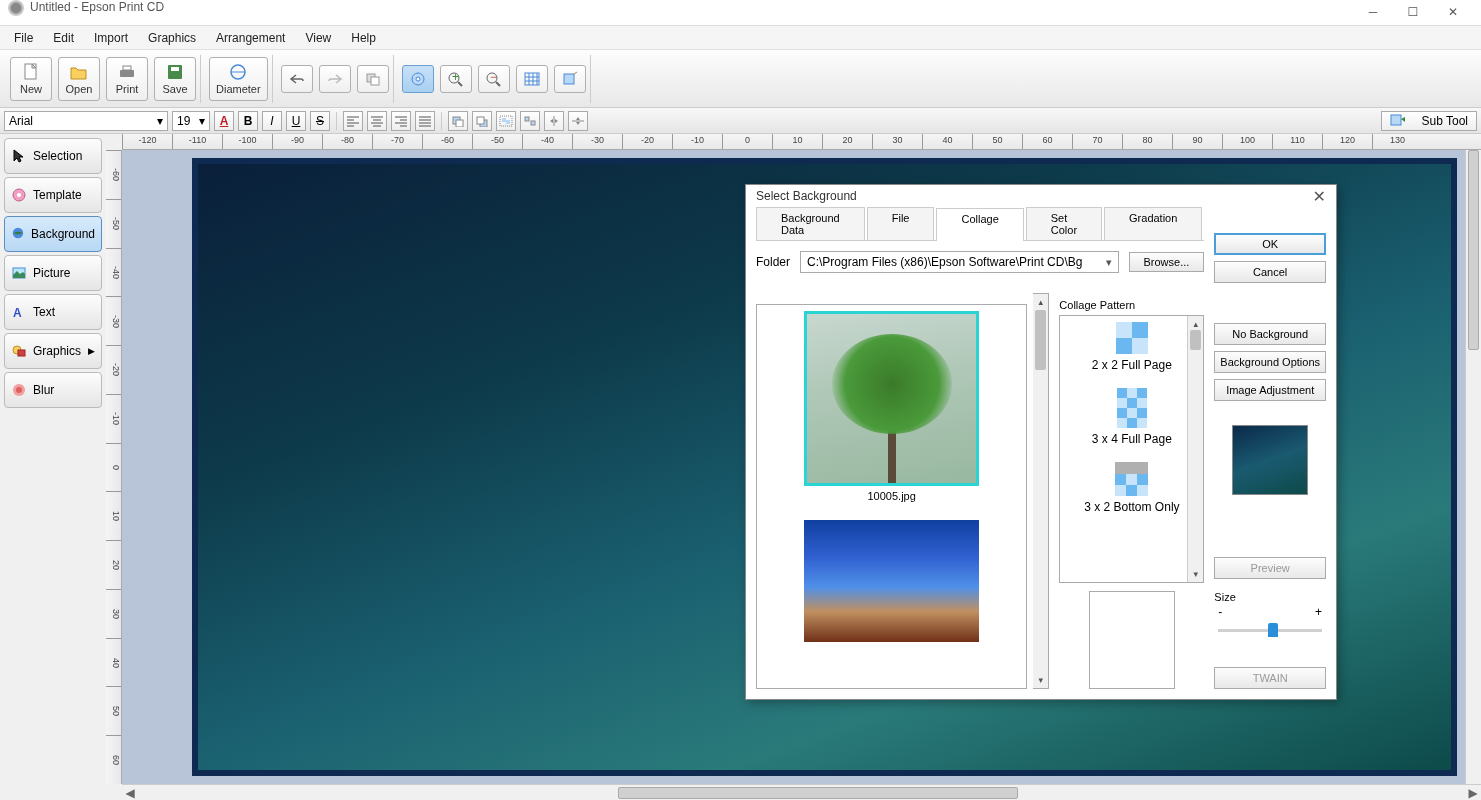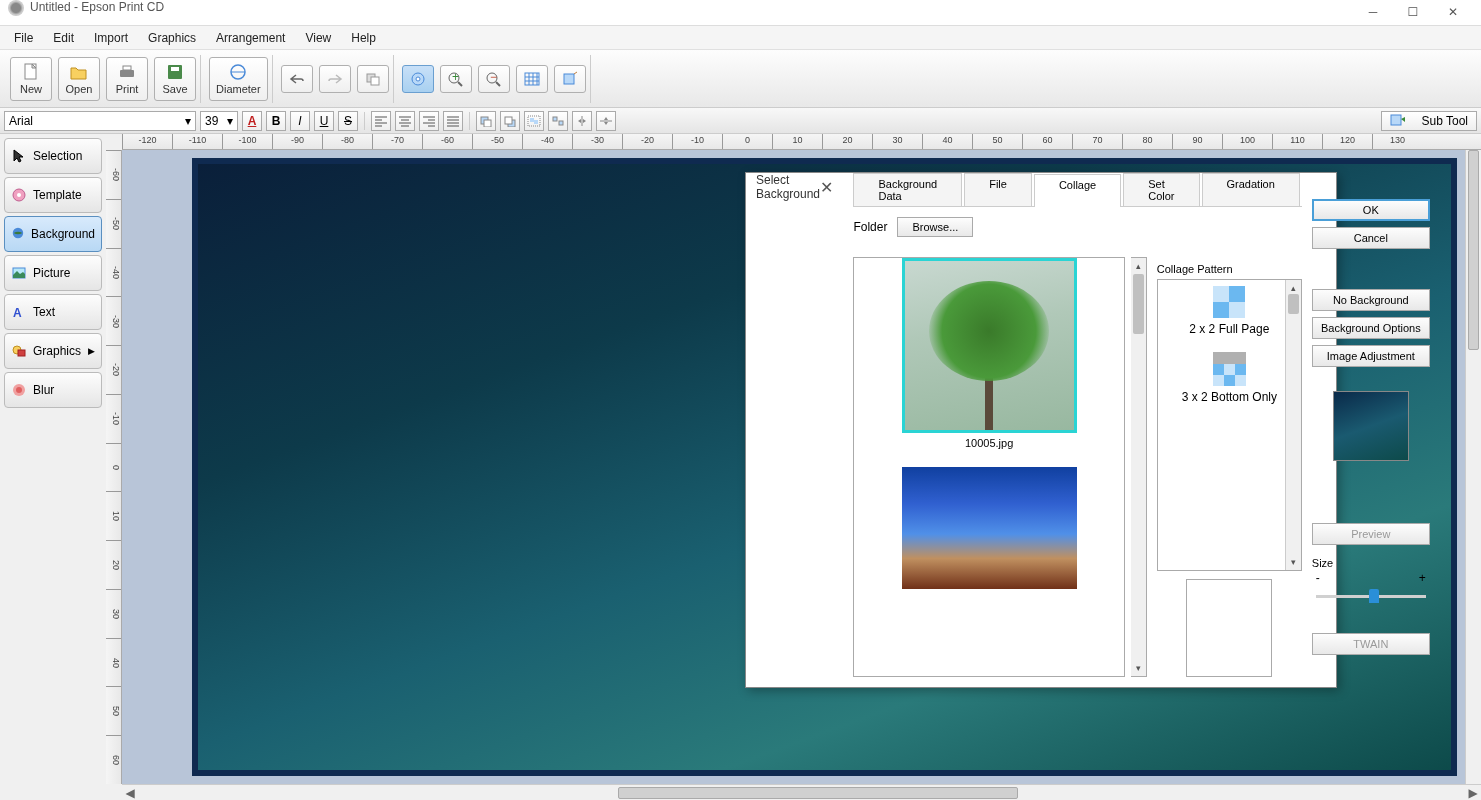--- a/index.html
+++ b/index.html
@@ -17,21 +17,21 @@
 .toolbar-main { height: 58px; background: linear-gradient(to bottom, #fdfdfd, #e8e8e8); border-bottom: 1px solid #ccc; display: flex; align-items: center; padding: 0 6px; gap: 4px; }
 .tb-group { display: flex; gap: 6px; align-items: center; padding: 0 4px; border-right: 1px solid #ccc; height: 48px; }
 .tb-btn-lg { display: flex; flex-direction: column; align-items: center; justify-content: center; padding: 2px 6px; border: 1px solid #b0b0b0; border-radius: 3px; background: linear-gradient(to bottom, #fff, #efefef); min-width: 42px; height: 44px; cursor: default; }
 .tb-btn-lg .ico { width: 20px; height: 18px; margin-bottom: 2px; }
 .tb-btn-lg .lbl { font-size: 11px; color: #333; }
 .tb-btn-sm { width: 32px; height: 28px; border: 1px solid #b0b0b0; border-radius: 3px; background: linear-gradient(to bottom, #fff, #efefef); display: flex; align-items: center; justify-content: center; cursor: default; }
 .tb-btn-sm.active { background: linear-gradient(to bottom, #c8e0f8, #a8d0f0); border-color: #6a9fd0; }
 
 .toolbar-text { height: 26px; background: linear-gradient(to bottom, #f8f8f8, #e5e5e5); border-bottom: 1px solid #ccc; display: flex; align-items: center; padding: 0 4px; gap: 4px; }
 .combo { border: 1px solid #aaa; background: #fff; height: 20px; padding: 0 4px; display: flex; align-items: center; }
-.combo-font { width: 192px; gap: 24px; }
+.combo-font { width: 164px; gap: 24px; }
 .combo-size { width: 38px; }
 .tt-btn { width: 20px; height: 20px; border: 1px solid #aaa; background: linear-gradient(to bottom, #fff, #eee); display: flex; align-items: center; justify-content: center; font-size: 12px; }
 .tt-sep { width: 1px; height: 18px; background: #ccc; margin: 0 2px; }
 .subtool-btn { margin-left: auto; display: flex; align-items: center; gap: 16px; padding: 2px 8px; border: 1px solid #aaa; background: linear-gradient(to bottom, #fff, #eee); }
 
 .work-area { display: flex; height: 666px; }
 .left-tools { width: 106px; background: #f0f0f0; padding: 4px; display: flex; flex-direction: column; gap: 3px; }
 .tool-btn { height: 36px; border: 1px solid #bbb; border-radius: 4px; background: linear-gradient(to bottom, #fdfdfd, #e5e5e5); display: flex; align-items: center; padding: 0 6px; gap: 6px; cursor: default; }
 .tool-btn.active { background: linear-gradient(to bottom, #d8eafc, #b8d8f4); border-color: #5a8fc0; }
 .tool-btn .ico { width: 16px; height: 16px; }
@@ -47,34 +47,34 @@
 .canvas-bg { position: absolute; left: 70px; top: 8px; right: 8px; bottom: 8px; background: linear-gradient(160deg, #0a1f3a 0%, #0d3a4a 30%, #1a6070 55%, #2a7a7a 75%, #0d4a4a 100%); border: 6px solid #0f2a50; }
 .vscroll { width: 16px; background: #f0f0f0; border-left: 1px solid #ccc; position: relative; }
 .vscroll-thumb { position: absolute; top: 0; left: 2px; right: 2px; height: 200px; background: #d0d0d0; border: 1px solid #aaa; border-radius: 2px; }
 
 .hscroll-row { height: 16px; display: flex; background: #f0f0f0; border-top: 1px solid #ccc; margin-left: 16px; }
 .hscroll { flex: 1; position: relative; }
 .hscroll-thumb { position: absolute; left: 480px; top: 2px; width: 400px; height: 12px; background: #d0d0d0; border: 1px solid #aaa; border-radius: 2px; }
 .hscroll-arrow { width: 16px; display: flex; align-items: center; justify-content: center; color: #666; }
 
 
-.dialog { position: absolute; left: 745px; top: 172px; width: 592px; height: 516px; background: #fff; border: 1px solid #888; box-shadow: 3px 3px 10px rgba(0,0,0,0.3); display: flex; flex-direction: row; }
+.dialog { position: absolute; left: 745px; top: 184px; width: 592px; height: 516px; background: #fff; border: 1px solid #888; box-shadow: 3px 3px 10px rgba(0,0,0,0.3); display: flex; flex-direction: column; }
 .dlg-title { height: 28px; display: flex; align-items: center; padding: 0 10px; font-size: 12px; color: #333; }
 .dlg-close { margin-left: auto; font-size: 16px; color: #555; cursor: default; }
 .dlg-body { flex: 1; display: flex; padding: 0 10px 10px 10px; gap: 10px; }
 .dlg-left { flex: 1; display: flex; flex-direction: column; }
 .tabs { display: flex; border-bottom: 1px solid #ccc; }
 .tab { padding: 4px 24px; border: 1px solid #ccc; border-bottom: none; background: #f4f4f4; margin-right: 2px; font-size: 11px; cursor: default; }
 .tab.active { background: #fff; position: relative; top: 1px; }
 .folder-row { display: flex; align-items: center; gap: 10px; padding: 10px 0; }
 .folder-combo { flex: 1; border: 1px solid #aaa; height: 22px; display: flex; align-items: center; padding: 0 6px; font-size: 11px; position: relative; }
 .folder-combo::after { content: '▾'; position: absolute; right: 6px; color: #555; }
 .browse-btn { padding: 3px 14px; border: 1px solid #aaa; background: linear-gradient(to bottom, #fdfdfd, #e8e8e8); font-size: 11px; cursor: default; }
 .thumbs-area { flex: 1; display: flex; gap: 6px; }
-.thumb-list { flex: 1; border: 1px solid #aaa; overflow: hidden; position: relative; }
+.thumb-list { flex: 1; border: 1px solid #aaa; padding: 6px; overflow: hidden; position: relative; margin-top: 11px; }
 .thumb-item { width: 175px; margin: 0 auto 18px; text-align: center; }
 .thumb-img { width: 175px; height: 175px; border: 3px solid #2ad4d4; background: linear-gradient(170deg, #c8d8d0 0%, #b0c8b8 40%, #98b8a0 100%); position: relative; }
 .tree-trunk { position: absolute; left: 50%; bottom: 0; width: 8px; height: 90px; background: #5a4a3a; transform: translateX(-50%); }
 .tree-crown { position: absolute; left: 50%; top: 20px; width: 120px; height: 100px; background: radial-gradient(circle, #3a7a2a 0%, #4a9a3a 60%, transparent 80%); transform: translateX(-50%); border-radius: 50%; }
 .thumb-label { font-size: 11px; padding-top: 4px; }
 .thumb-item2 { width: 175px; margin: 0 auto; }
 .thumb-img2 { width: 175px; height: 122px; background: linear-gradient(to bottom, #1040a0 0%, #3060d0 30%, #5090e8 55%, #c09060 75%, #703018 100%); position: relative; }
 .thumb-scroll { width: 16px; background: #f0f0f0; border: 1px solid #aaa; border-left: none; position: relative; }
 .thumb-scroll-thumb { position: absolute; top: 16px; left: 2px; right: 2px; height: 60px; background: #c0c0c0; border-radius: 2px; }
 .thumb-scroll-arrow { height: 16px; display: flex; align-items: center; justify-content: center; font-size: 9px; color: #555; }
@@ -240,21 +240,21 @@
       </div>
   </div>
 </div>
 
 <div class="toolbar-text">
   <div class="combo combo-font">
       <span>Arial</span>
       <span style="margin-left:auto">▾</span>
     </div>
   <div class="combo combo-size">
-      <span>39</span>
+      <span>19</span>
       <span style="margin-left:auto">▾</span>
     </div>
   <div class="tt-btn" style="color:#c02020;font-weight:bold;text-decoration:underline">A</div>
   <div class="tt-btn">
       <b>B</b>
     </div>
   <div class="tt-btn">
       <i>I</i>
     </div>
   <div class="tt-btn">
@@ -481,20 +481,23 @@
       <div class="tabs">
         <div class="tab">Background Data</div>
         <div class="tab">File</div>
         <div class="tab active">Collage</div>
         <div class="tab">Set Color</div>
         <div class="tab">Gradation</div>
       </div>
       <div style="display:flex;flex:1;gap:10px;flex-direction:column">
         <div class="folder-row">
           <span>Folder</span>
+          <div class="folder-combo">
+              <span style="white-space:nowrap;overflow:hidden">C:\Program Files (x86)\Epson Software\Print CD\Bg</span>
+            </div>
           <div class="browse-btn">Browse...</div>
         </div>
         <div style="display:flex;flex:1;gap:10px">
           <div style="flex:1;display:flex;flex-direction:column">
             <div class="thumbs-area">
               <div class="thumb-list">
                 <div class="thumb-item">
                   <div class="thumb-img">
                       <div class="tree-trunk"></div>
                       <div class="tree-crown"></div>
@@ -519,20 +522,37 @@
                 <div class="pattern-item">
                   <div class="pattern-swatch sw-2x2">
                       <div class="sw-cell-b"></div>
                       <div class="sw-cell-a"></div>
                       <div class="sw-cell-a"></div>
                       <div class="sw-cell-b"></div>
                     </div>
                   <div>2 x 2 Full Page</div>
                 </div>
                 <div class="pattern-item">
+                  <div class="pattern-swatch sw-3x4">
+                      <div class="sw-cell-a"></div>
+                      <div class="sw-cell-b"></div>
+                      <div class="sw-cell-a"></div>
+                      <div class="sw-cell-b"></div>
+                      <div class="sw-cell-a"></div>
+                      <div class="sw-cell-b"></div>
+                      <div class="sw-cell-a"></div>
+                      <div class="sw-cell-b"></div>
+                      <div class="sw-cell-a"></div>
+                      <div class="sw-cell-b"></div>
+                      <div class="sw-cell-a"></div>
+                      <div class="sw-cell-b"></div>
+                    </div>
+                  <div>3 x 4 Full Page</div>
+                </div>
+                <div class="pattern-item">
                   <div style="width:33px;height:12px;background:#b0b0b0;margin:0 auto"></div>
                   <div class="pattern-swatch sw-3x2">
                       <div class="sw-cell-a"></div>
                       <div class="sw-cell-b"></div>
                       <div class="sw-cell-a"></div>
                       <div class="sw-cell-b"></div>
                       <div class="sw-cell-a"></div>
                       <div class="sw-cell-b"></div>
                     </div>
                   <div>3 x 2 Bottom Only</div>

